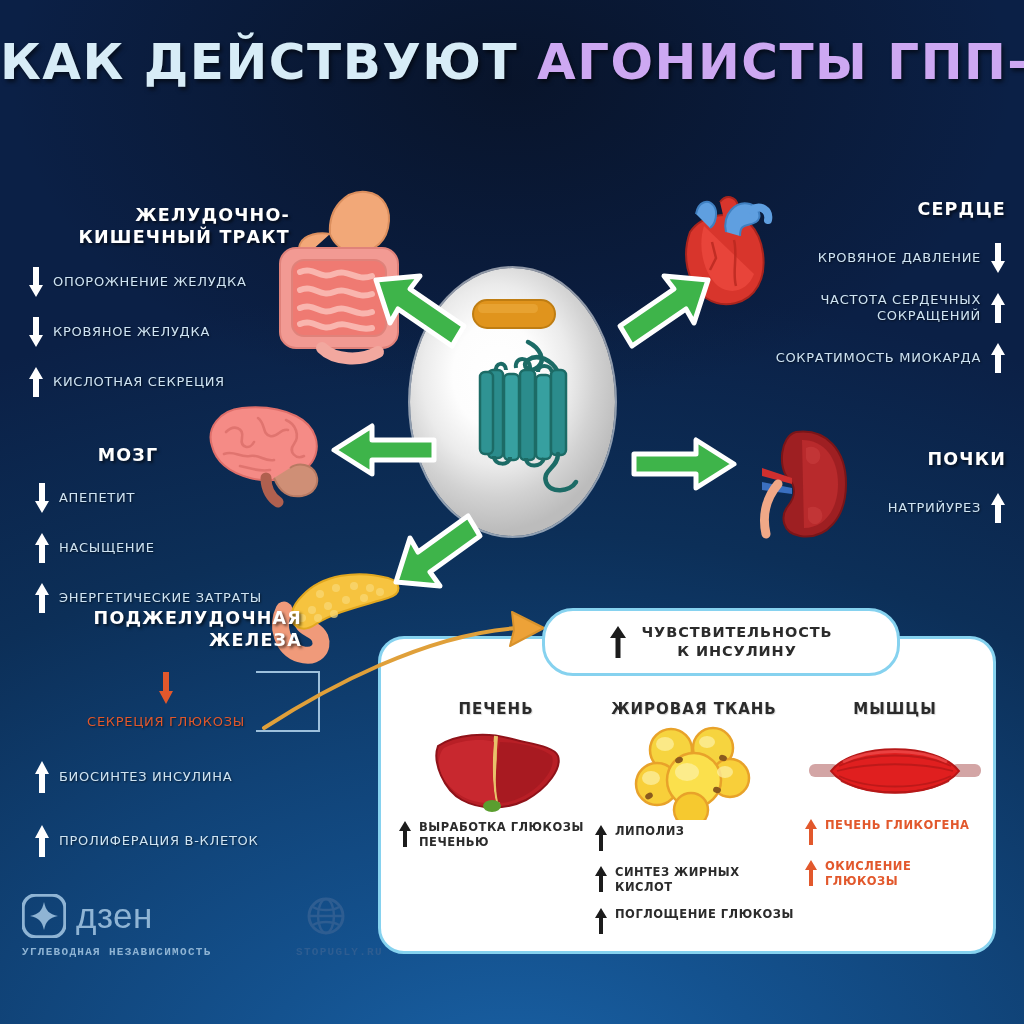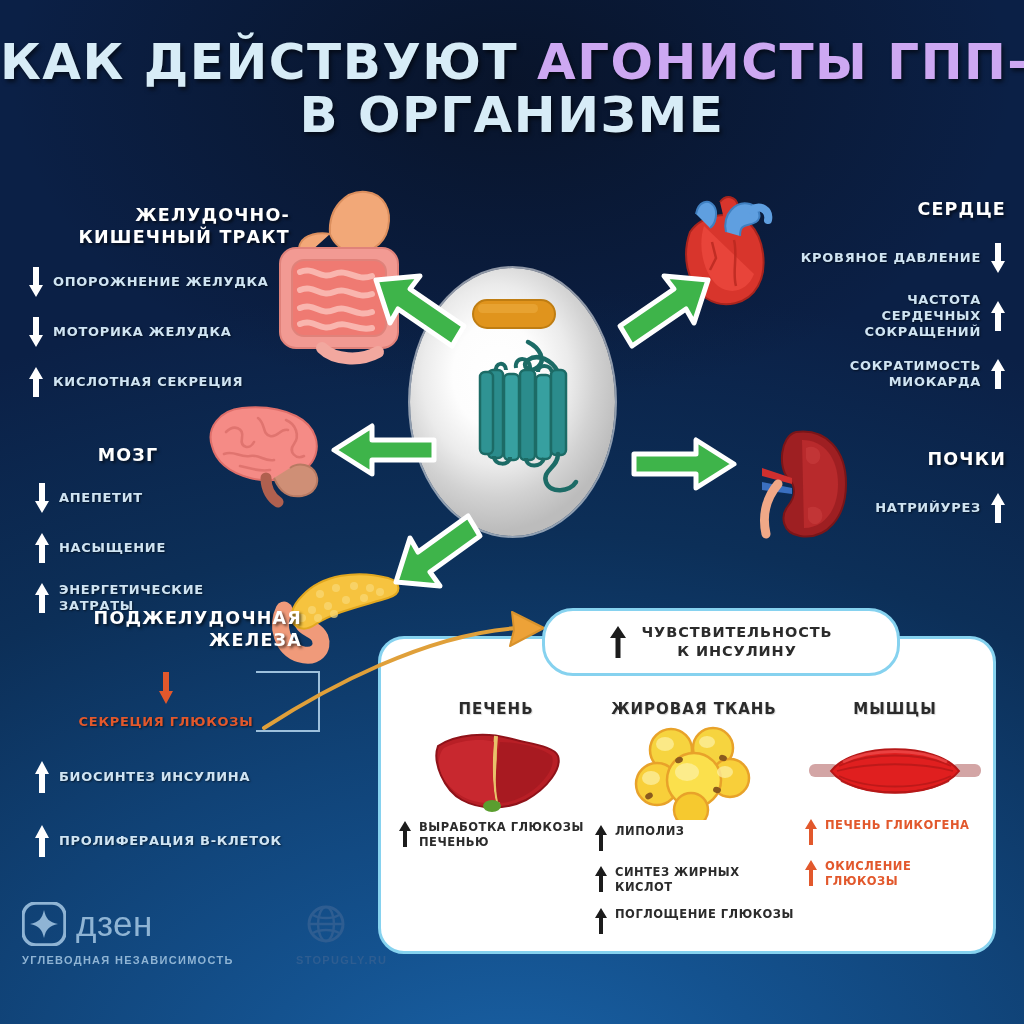--- a/index.html
+++ b/index.html
@@ -37,21 +37,21 @@
     font-family:"DejaVu Sans", sans-serif;
     font-weight:bold;font-size:17.5px;letter-spacing:1.2px;color:#ffffff;
     text-shadow:2px 2px 3px rgba(0,0,0,.6);line-height:22px;
   }
   .item{
     display:flex;align-items:center;gap:9px;margin:0 0 18px 0;
   }
   .item.r{justify-content:flex-end;}
   .item-label{
     font-family:"DejaVu Sans", sans-serif;
-    font-weight:bold;font-size:13px;letter-spacing:.7px;color:#cfe4f3;
+    font-weight:normal;font-size:13px;letter-spacing:.7px;color:#cfe4f3;
     text-shadow:1px 1px 2px rgba(0,0,0,.55);line-height:16px;
   }
   .item-label.orange{color:#e2582c;}
   .item-label.right{text-align:right;}
   .arw{flex:0 0 auto;display:block;}
 
   
   .grp{position:absolute;z-index:5;}
 
   
@@ -103,42 +103,41 @@
     letter-spacing:1px;color:#2b2b2b;text-align:center;text-shadow:1px 1px 1px rgba(0,0,0,.15);
   }
   .b-item{display:flex;align-items:flex-start;gap:7px;margin-bottom:13px;}
   .b-label{
     font-family:"DejaVu Sans", sans-serif;font-weight:bold;font-size:11.5px;
     letter-spacing:.5px;color:#2b2b2b;line-height:14.5px;
   }
   .b-label.orange{color:#e2582c;}
 
   
-  #footer{position:absolute;left:0;bottom:52px;width:832px;height:70px;z-index:6;}
+  #footer{position:absolute;left:0;bottom:60px;width:832px;height:70px;z-index:6;}
   .brand{position:absolute;display:flex;align-items:center;gap:10px;}
   .brand-sub{
-    position:absolute;font-family:Liberation Sans, sans-serif;font-weight:bold;
+    position:absolute;font-family:Liberation Mono, monospace;font-weight:bold;
     font-size:11px;letter-spacing:1.3px;color:#8fb4d4;
   }
   .zen-word{
     font-family:"Liberation Sans", sans-serif;font-size:35px;color:#8fb4d4;
     letter-spacing:.5px;font-weight:normal;
   }
   
   #bracket{position:absolute;left:256px;top:671px;width:62px;height:57px;
     border:2px solid #9dc0dc;border-left:none;z-index:4;}
 </style>
 </head>
 <body>
 
 <div id="poster">
 
   <div class="title-wrap">
     <div class="title-line"><span class="t-cyan">КАК ДЕЙСТВУЮТ </span><span class="t-purple">АГОНИСТЫ ГПП-1</span></div>
-    <div class="title-line t-cyan">В ОРГАНИЗМЕ</div>
   </div>
 
   <div id="cell">
     <div class="cell-ball"></div>
     <svg width="205" height="268" viewBox="0 0 205 268" style="position:absolute;left:0;top:0;">
 
       <rect x="63" y="32" width="82" height="28" rx="14" fill="#e0941d" stroke="#bf7d12" stroke-width="2"></rect>
       <rect x="68" y="36" width="60" height="9" rx="4.5" fill="#e9a83a" opacity=".7"></rect>
 
       <path d="M118 74 C130 80 136 92 128 99 C120 106 110 98 118 92 C128 85 142 92 148 104" fill="none" stroke="#1c6b66" stroke-width="4.5" stroke-linecap="round"></path>
@@ -367,21 +366,21 @@
     <div class="item">
       <svg class="arw" width="16" height="32" viewBox="0 0 16 32">
           <path d="M8 31 L15 19 L11 19 L11 1 L5 1 L5 19 L1 19 Z" fill="#ffffff"></path>
         </svg>
       <div class="item-label">ОПОРОЖНЕНИЕ ЖЕЛУДКА</div>
     </div>
     <div class="item">
       <svg class="arw" width="16" height="32" viewBox="0 0 16 32">
           <path d="M8 31 L15 19 L11 19 L11 1 L5 1 L5 19 L1 19 Z" fill="#ffffff"></path>
         </svg>
-      <div class="item-label">МОТОРИКА ЖЕЛУДКА</div>
+      <div class="item-label">КРОВЯНОЕ ЖЕЛУДКА</div>
     </div>
     <div class="item">
       <svg class="arw" width="16" height="32" viewBox="0 0 16 32">
           <path d="M8 1 L15 13 L11 13 L11 31 L5 31 L5 13 L1 13 Z" fill="#ffffff"></path>
         </svg>
       <div class="item-label">КИСЛОТНАЯ СЕКРЕЦИЯ</div>
     </div>
   </div>
 
   <div class="grp" id="heart">

